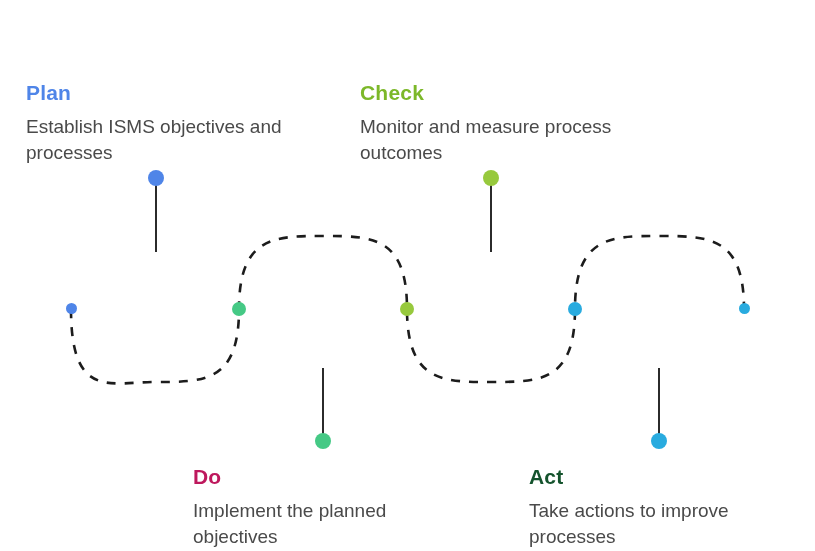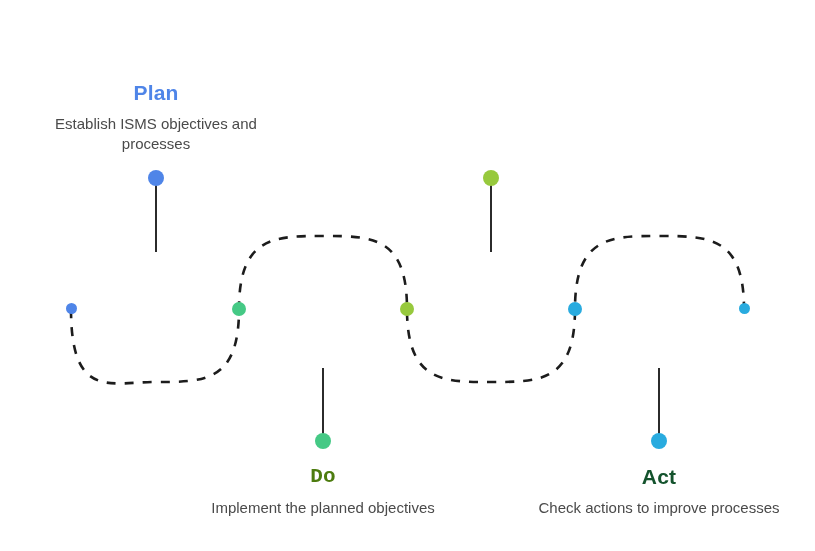--- a/index.html
+++ b/index.html
@@ -61,32 +61,32 @@
     height: 14px;
     border-radius: 50%;
   }
   .path-dot.small {
     width: 11px;
     height: 11px;
   }
   
   .caption {
     position: absolute;
-    text-align: center;
+    text-align: left;
     width: 260px;
   }
   .caption-title {
     font-size: 21px;
     font-weight: bold;
     line-height: 1.2;
     margin: 0 0 9px 0;
     letter-spacing: 0.2px;
   }
   .caption-desc {
-    font-size: 15px;
+    font-size: 19px;
     color: #4a4a4a;
     line-height: 1.35;
     margin: 0;
   }
 </style>
 </head>
 <body>
 
 <div id="stage">
 
@@ -130,59 +130,61 @@
       <path d="M40 15 h9 a3 3 0 0 1 3 3 v13"></path>
       <path d="M48 27 l4 5 4 -5"></path>
       <circle cx="46" cy="41" r="7"></circle>
       <path d="M39.6 38 a7 7 0 0 0 12.8 0"></path>
       <path d="M36 56 a11 11 0 0 1 20 0"></path>
     </svg>
   </div>
   <div class="stem" style="left:322px; top:368px; height:68px;"></div>
   <div class="stem-dot" style="left:315px; top:433px; background:#45c985;"></div>
   <div class="caption" style="left:193px; top:464px;">
-    <div class="caption-title" style="color:#4d7c0f;font-family:Liberation Mono, monospace;">Do</div>
+    <div class="caption-title" style="color:#be185d;">Do</div>
     <div class="caption-desc">Implement the planned objectives</div>
   </div>
 
   <div class="node-circle" style="left:427px; top:245px;">
     <svg class="node-icon" viewBox="0 0 64 64" fill="none" stroke="#ffffff" stroke-width="2.1" stroke-linecap="round" stroke-linejoin="round">
       <path d="M12 10 h26 l12 12 v12"></path>
       <path d="M38 10 v12 h12"></path>
       <path d="M34 54 H12 V10"></path>
       <path d="M19 26 v20 h13"></path>
       <path d="M19 40 l6 -6 5 4 9 -10"></path>
       <path d="M35 27 h5 v5"></path>
       <circle cx="44" cy="43" r="13"></circle>
       <path d="M38 43.5 l4.5 4.5 8.5 -9.5"></path>
     </svg>
   </div>
   <div class="stem" style="left:490px; top:184px; height:68px;"></div>
   <div class="stem-dot" style="left:483px; top:170px; background:#97c93d;"></div>
   <div class="caption" style="left:360px; top:80px;">
+    <div class="caption-title" style="color:#7cb829;">Check</div>
+    <div class="caption-desc">Monitor and measure process outcomes</div>
   </div>
 
   <div class="node-circle" style="left:595px; top:245px;">
     <svg class="node-icon" viewBox="0 0 64 64" fill="none" stroke="#ffffff" stroke-width="2.1" stroke-linecap="round" stroke-linejoin="round">
       <circle cx="19" cy="14" r="8"></circle>
       <path d="M8 54 V33 a11 11 0 0 1 11 -11 h4"></path>
       <path d="M8 54 h12 V34"></path>
       <circle cx="37" cy="41" r="15"></circle>
       <circle cx="37" cy="41" r="9"></circle>
       <circle cx="37" cy="41" r="3.2"></circle>
       <path d="M37 41 L55 23"></path>
       <path d="M47 22 l8 1 1 8"></path>
       <path d="M47 22 l-1 -8 9 9 -8 -1 z"></path>
     </svg>
   </div>
   <div class="stem" style="left:658px; top:368px; height:68px;"></div>
   <div class="stem-dot" style="left:651px; top:433px; background:#29abdf;"></div>
   <div class="caption" style="left:529px; top:464px;">
     <div class="caption-title" style="color:#14532d;">Act</div>
-    <div class="caption-desc">Check actions to improve processes</div>
+    <div class="caption-desc">Take actions to improve processes</div>
   </div>
 
   <div class="path-dot small" style="left:66px; top:303px; background:#4f85e8;"></div>
   <div class="path-dot" style="left:232px; top:302px; background:#45c985;"></div>
   <div class="path-dot" style="left:400px; top:302px; background:#97c93d;"></div>
   <div class="path-dot" style="left:568px; top:302px; background:#29abdf;"></div>
   <div class="path-dot small" style="left:739px; top:303px; background:#29abdf;"></div>
 
 </div>
 

